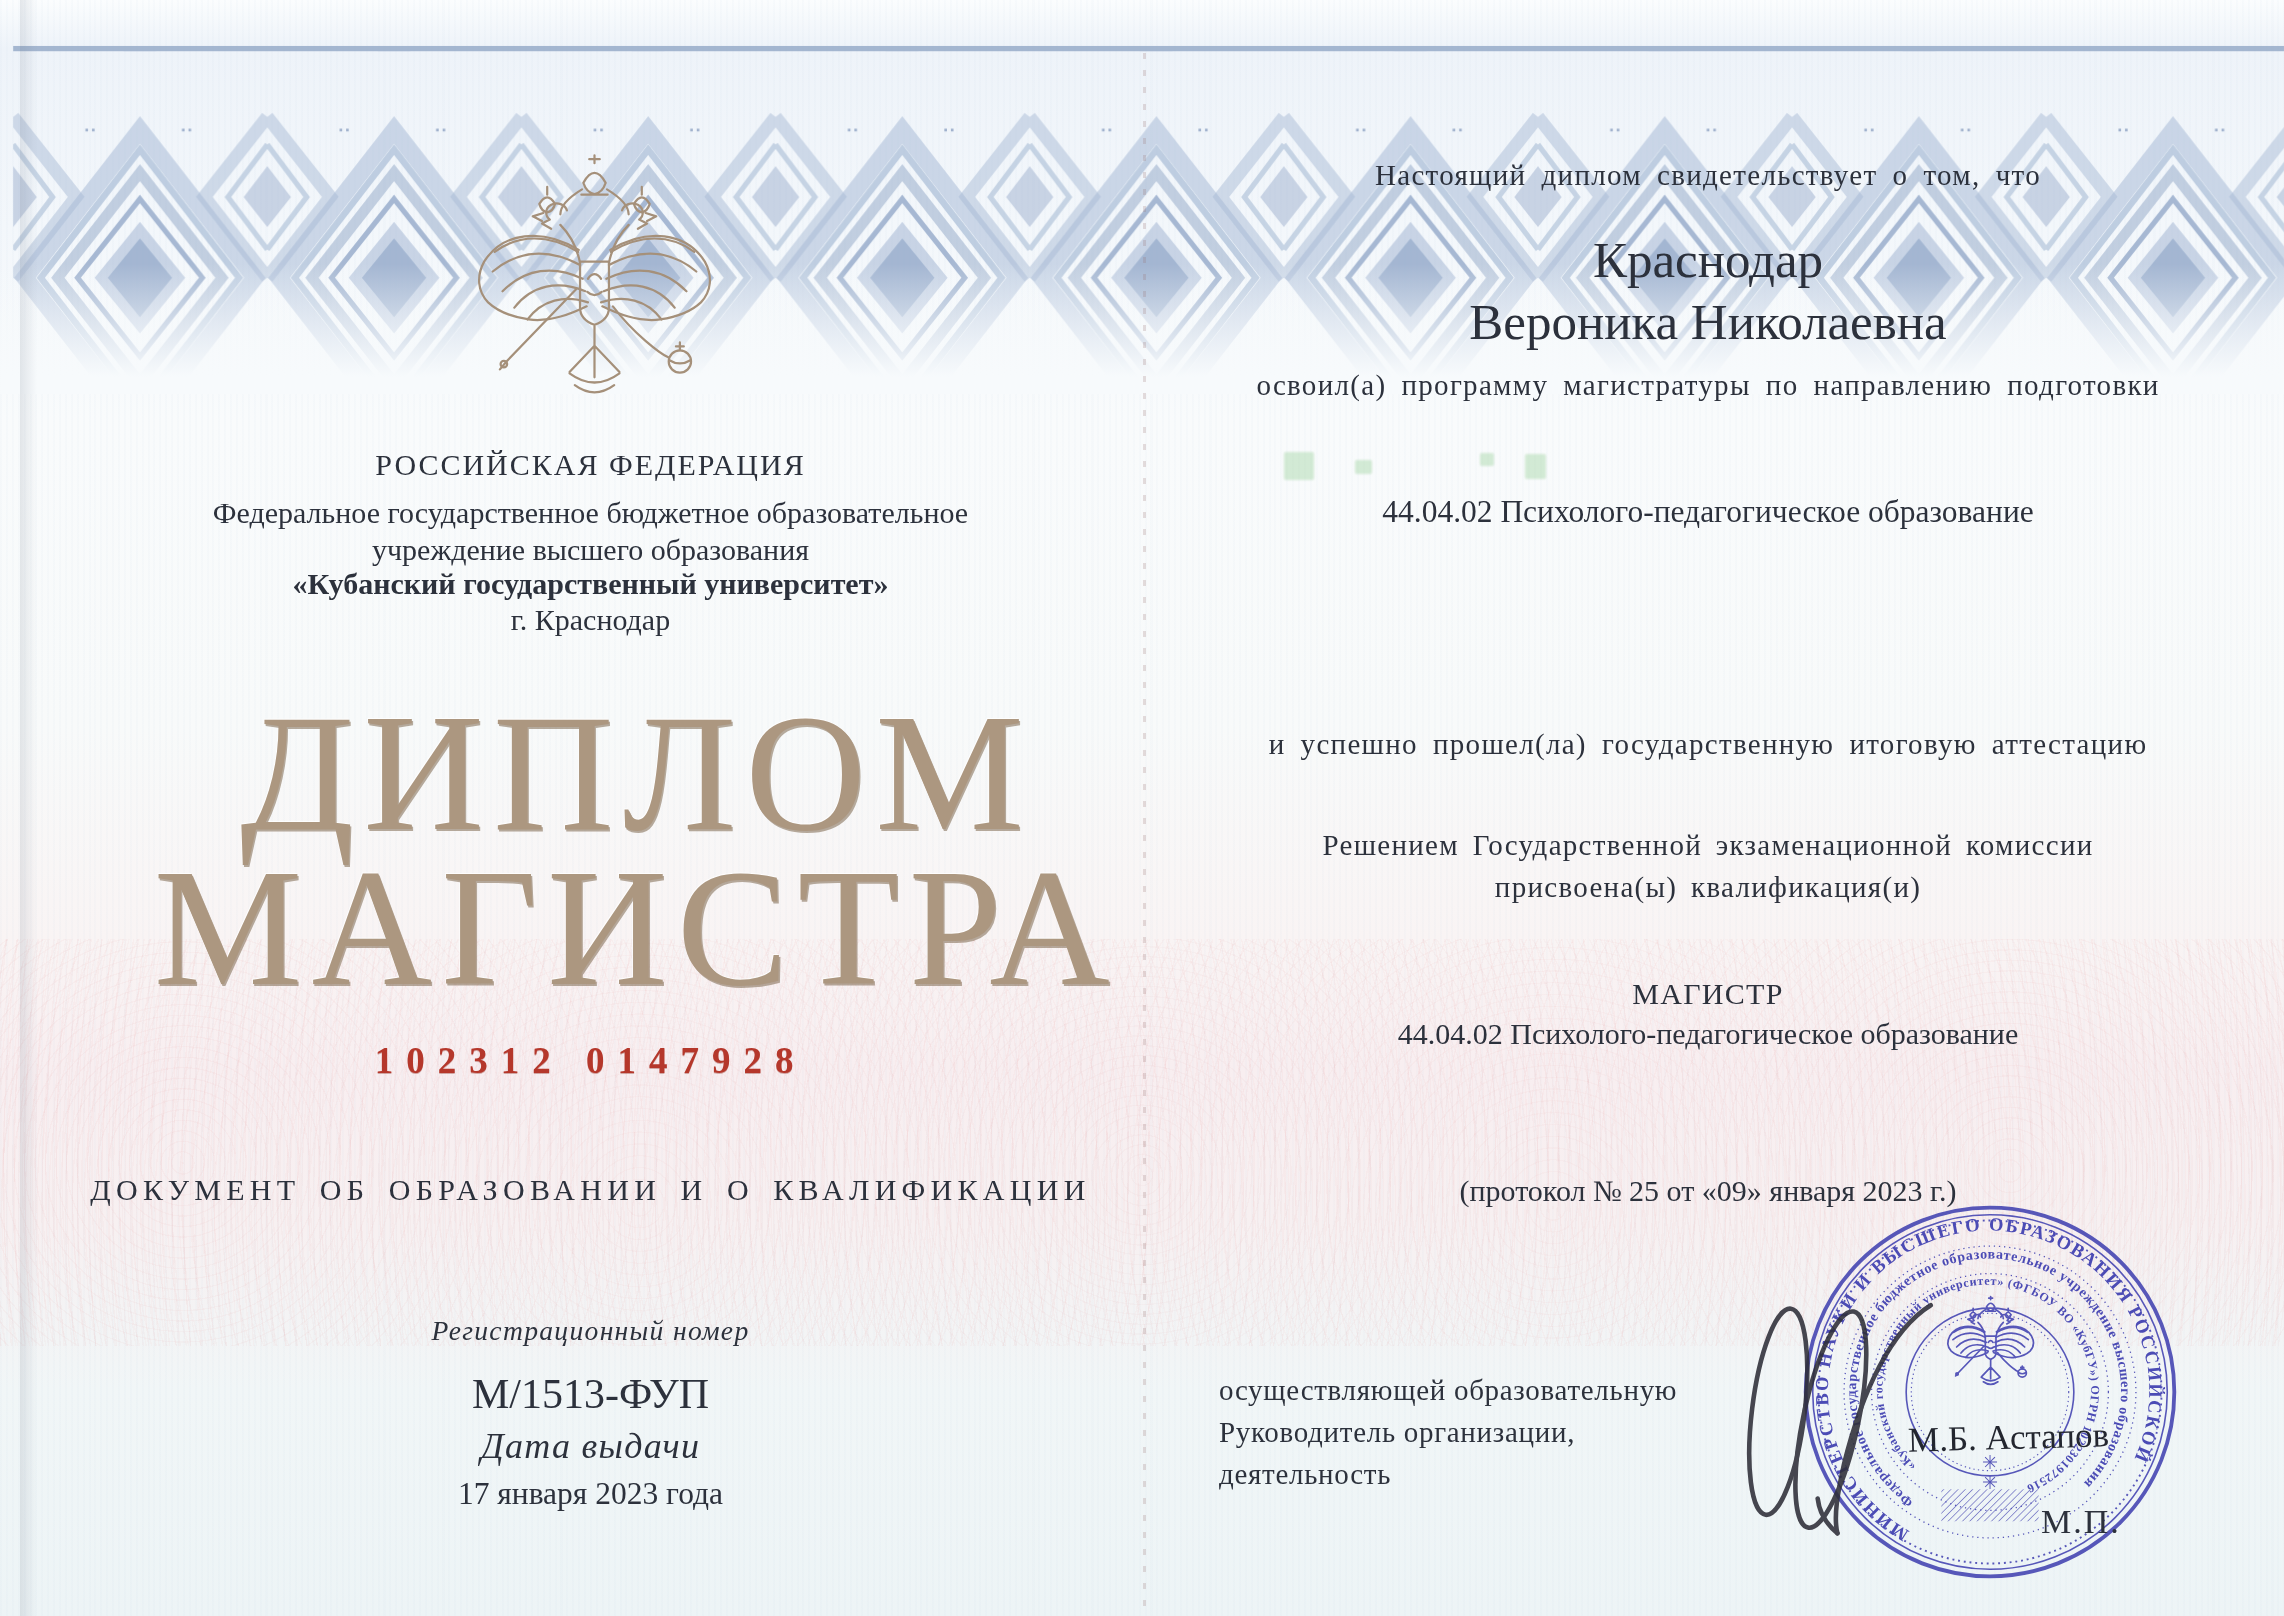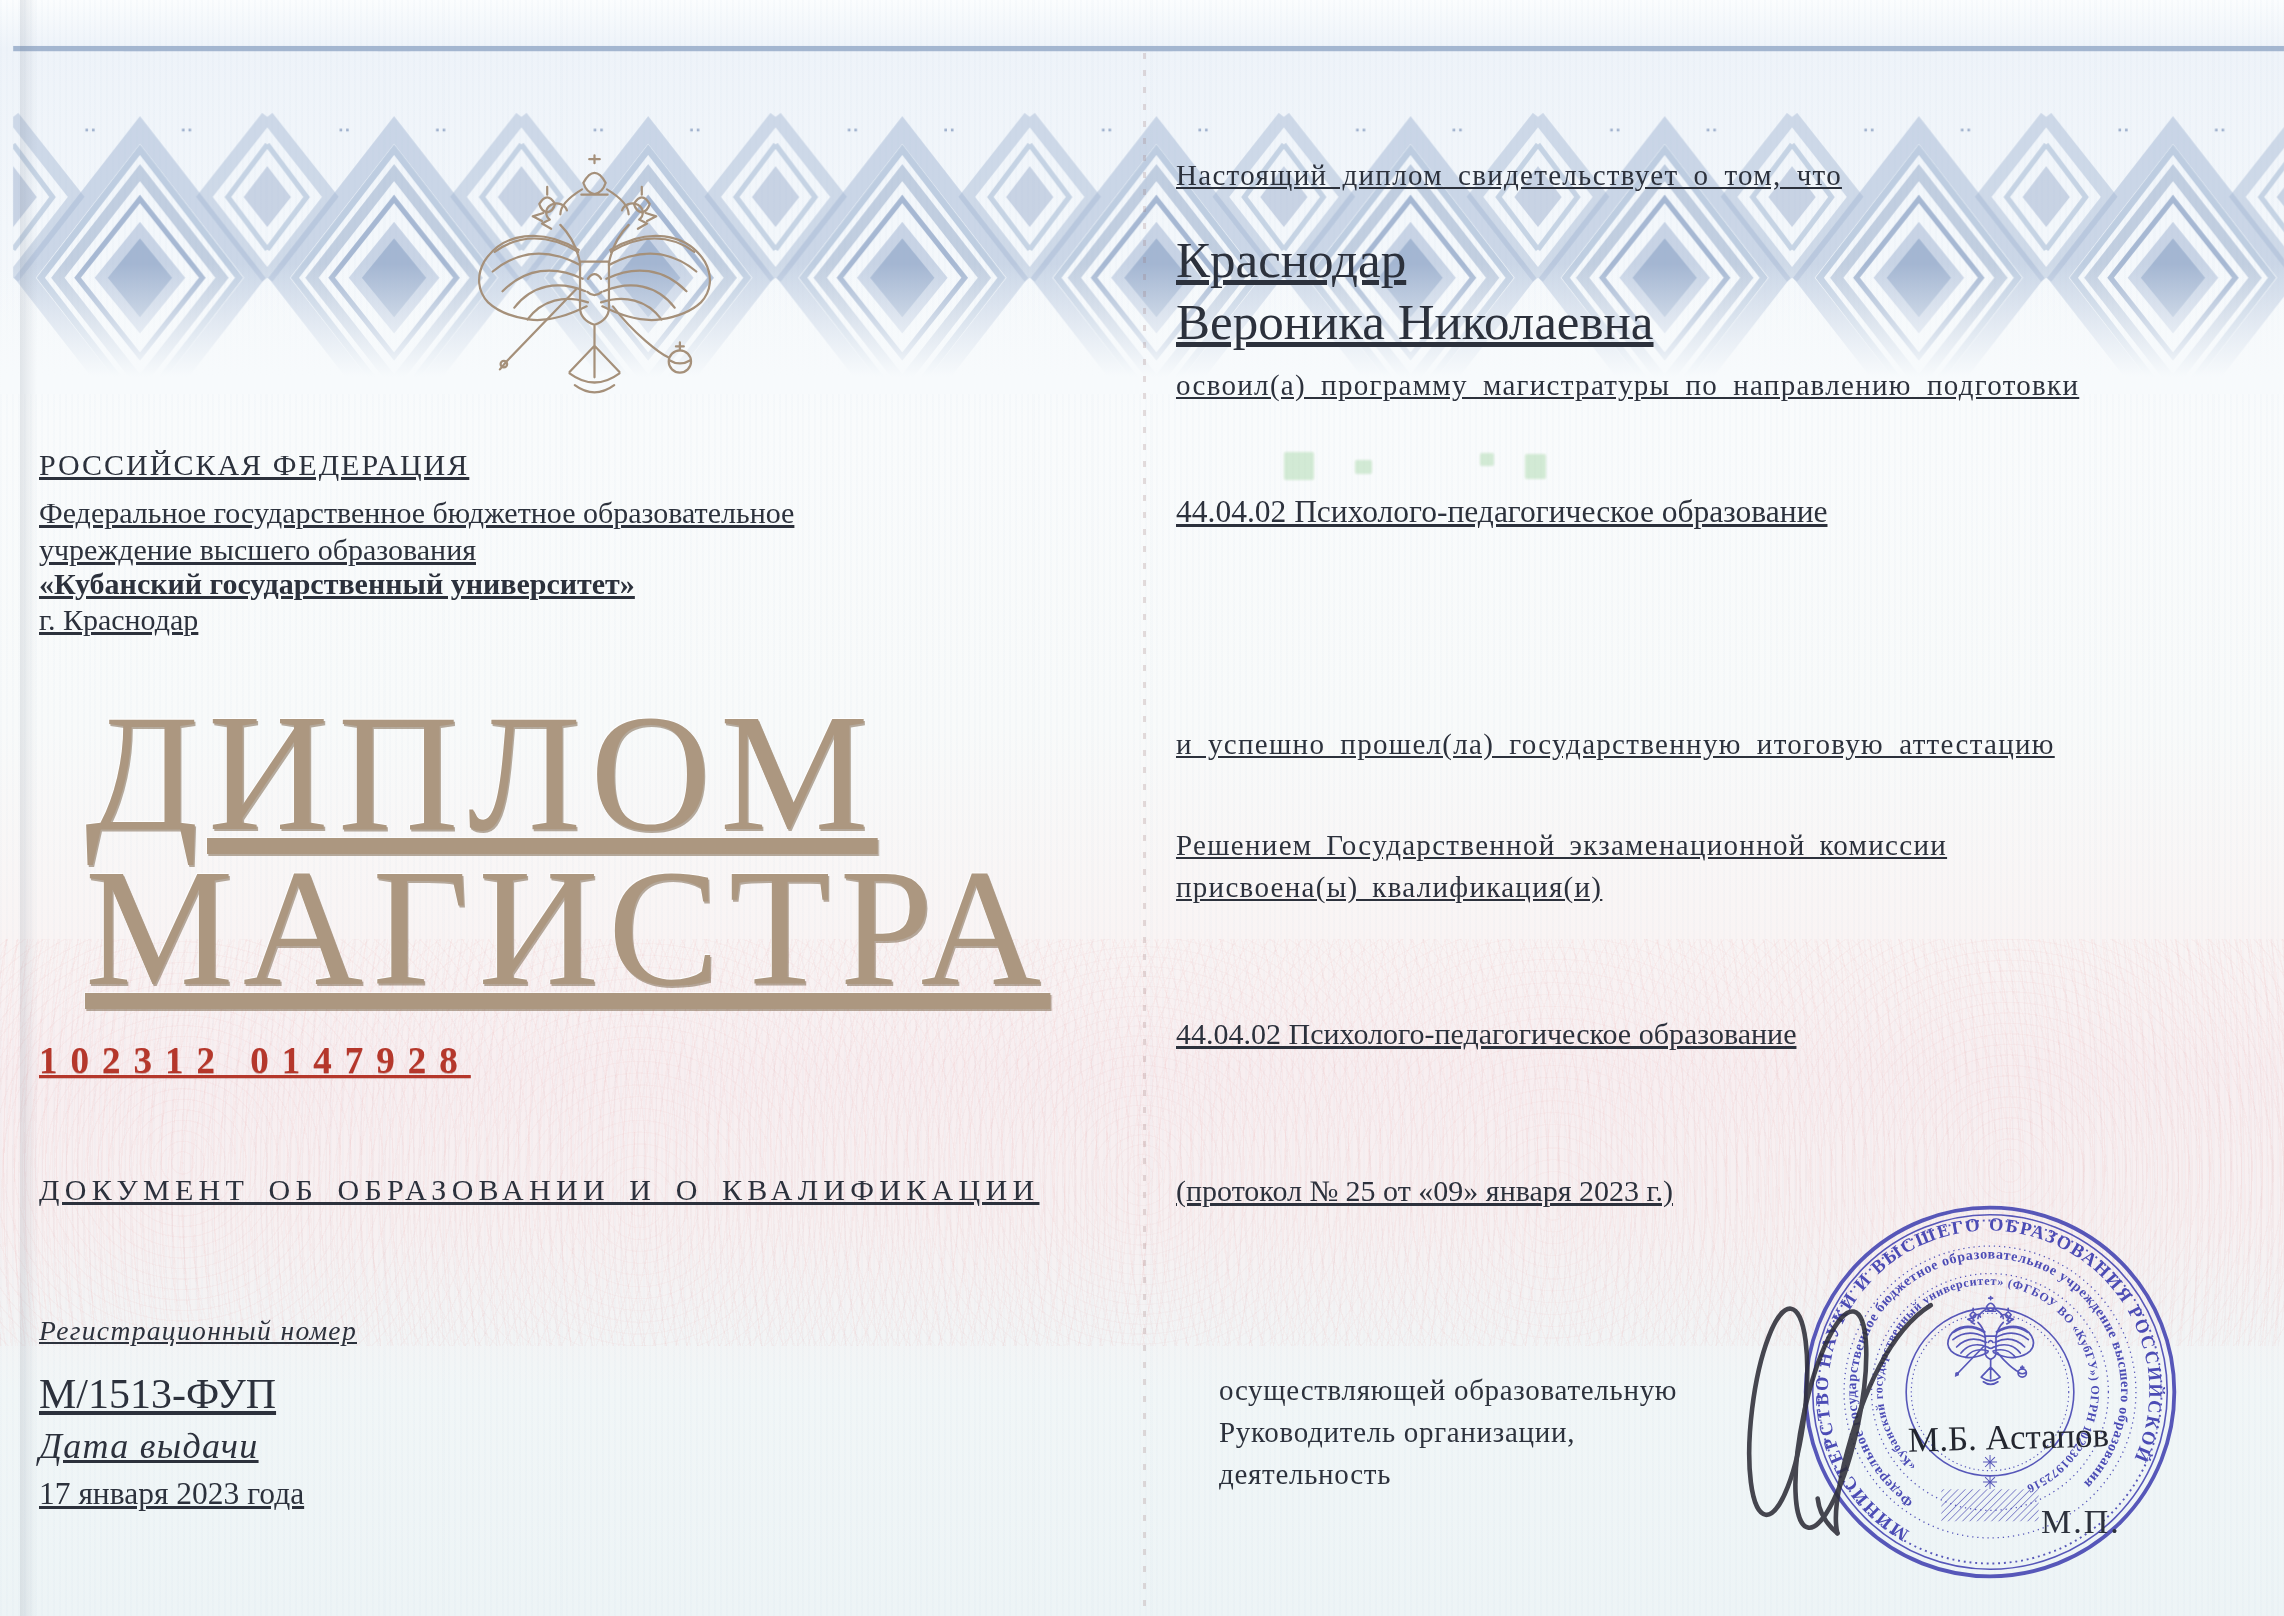--- a/index.html
+++ b/index.html
@@ -6,21 +6,21 @@
   #scan{
     position:relative; width:2284px; height:1617px; overflow:hidden;
     font-family:"Liberation Serif", serif; color:#2c313c;
     background:
       linear-gradient(180deg,
         #fbfdfe 0%, #eef3f9 3%, #f3f7fb 14%, #f9fbfc 26%,
         #f8fafa 45%, #f9f4f4 58%, #f8eef0 66%, #f7f0f1 76%,
         #f1f6f7 86%, #edf4f6 100%);
   }
   .abs{position:absolute;}
-  .ctr{text-align:left;text-decoration:underline;}
+  .ctr{text-align:center;}
   
   #texture{
     left:0;top:0;width:2284px;height:1617px;
     background:repeating-linear-gradient(90deg, rgba(176,198,219,0.05) 0 2px, rgba(255,255,255,0) 2px 5.9px);
   }
   
   #guilloche-pink{
     left:0;top:939px;width:2284px;height:407px;opacity:.55;
     background:
       repeating-radial-gradient(circle at 8% 55%,  rgba(225,140,140,.10) 0 1.3px, rgba(0,0,0,0) 1.3px 10.5px),
@@ -196,20 +196,21 @@
 
     <div class="abs ctr" style="left:0;top:369px;width:1064px;font-size:29px;letter-spacing:1.3px;word-spacing:6.6px">освоил(а)  программу магистратуры по направлению подготовки</div>
 
     <div class="abs ctr" style="left:0;top:494px;width:1064px;font-size:31.5px">44.04.02 Психолого-педагогическое образование</div>
 
     <div class="abs ctr" style="left:0;top:728px;width:1064px;font-size:29px;letter-spacing:1.3px;word-spacing:6.6px">и успешно прошел(ла)  государственную итоговую аттестацию</div>
 
     <div class="abs ctr" style="left:0;top:829px;width:1064px;font-size:29px;letter-spacing:1.3px;word-spacing:5.3px">Решением Государственной экзаменационной комиссии</div>
     <div class="abs ctr" style="left:0;top:871px;width:1064px;font-size:29px;letter-spacing:1.3px;word-spacing:5.3px">присвоена(ы)  квалификация(и)</div>
 
+    <div class="abs ctr" style="left:0;top:977px;width:1064px;font-size:30px;letter-spacing:1.3px">МАГИСТР</div>
     <div class="abs ctr" style="left:0;top:1017px;width:1064px;font-size:30px">44.04.02 Психолого-педагогическое образование</div>
 
     <div class="abs ctr" style="left:0;top:1174px;width:1064px;font-size:30px">(протокол № 25 от  «09» января 2023 г.)</div>
 
     <div class="abs" style="left:43px;top:1369px;font-size:29px;line-height:1.45;letter-spacing:0.7px">
       <div>осуществляющей образовательную</div>
       <div>Руководитель организации,</div>
       <div>деятельность</div>
     </div>
   </div>

